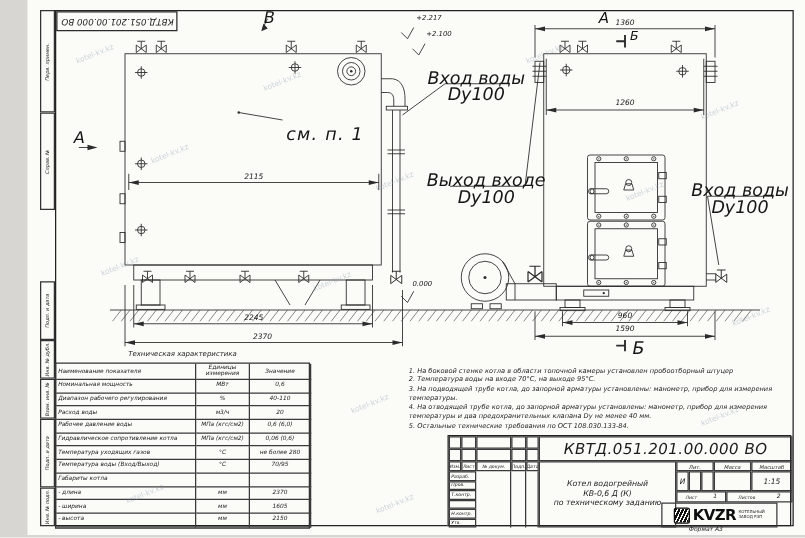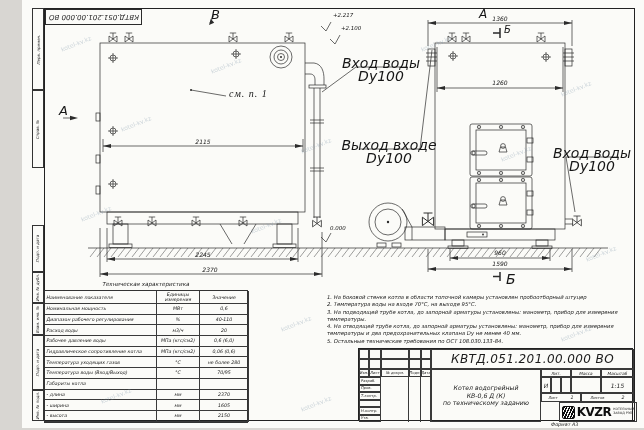--- a/index.html
+++ b/index.html
@@ -248,21 +248,21 @@
     <path d="M330,39l5,5l5,-9"></path>
     <path d="M321,237l5,5l5,-9"></path>
   </g>
 </svg>
 
 <div class="lbl" style="left:59px;top:103px;font-size:13px;">А</div>
 <div class="lbl" style="left:211px;top:7px;font-size:13px;">В</div>
 <div class="lbl" style="left:479px;top:7px;font-size:12px;">А</div>
 <div class="lbl" style="left:504px;top:24px;font-size:10px;">Б</div>
 <div class="lbl" style="left:506px;top:271px;font-size:14px;">Б</div>
-<div class="lbl" style="left:229px;top:88px;font-size:10px;letter-spacing:1px;font-family:Liberation Serif, serif;">см. п. 1</div>
+<div class="lbl" style="left:229px;top:100px;font-size:14px;letter-spacing:1px;">см. п. 1</div>
 
 <div class="lbl pipe c" style="left:381px;top:55px;">Вход воды</div>
 <div class="lbl pipe c" style="left:381px;top:68px;">Dy100</div>
 <div class="lbl pipe c" style="left:389px;top:137px;">Выход входе</div>
 <div class="lbl pipe c" style="left:389px;top:150px;">Dy100</div>
 <div class="lbl pipe c" style="left:592px;top:145px;">Вход воды</div>
 <div class="lbl pipe c" style="left:592px;top:158px;">Dy100</div>
 
 <div class="lbl elev" style="left:333px;top:12px;">+2.217</div>
 <div class="lbl elev" style="left:341px;top:25px;">+2.100</div>
@@ -367,21 +367,21 @@
   <div class="tb" style="left:212px;top:28px;width:30px;height:16px;"></div>
   <div class="tb" style="left:242px;top:28px;width:33px;height:16px;font-size:6px;">1:15</div>
   <div class="tb" style="left:182px;top:44px;width:40px;height:9px;justify-content:space-around;">
     <span>Лист</span>
     <span style="font-size:4.8px;">1</span>
   </div>
   <div class="tb" style="left:222px;top:44px;width:53px;height:9px;justify-content:space-around;">
     <span>Листов</span>
     <span style="font-size:4.8px;">2</span>
   </div>
-  <div class="tb" style="left:200px;top:53px;width:78px;height:20px;">
+  <div class="tb" style="left:170px;top:53px;width:93px;height:20px;">
     <div class="logo-mark"></div>
     <span class="logo-txt">KVZR</span>
     <span class="logo-sub">
       <span>КОТЕЛЬНЫЙ</span><br>
       <span>ЗАВОД РЭП</span>
     </span>
   </div>
 </div>
 
 <div class="fmt">Формат  А3</div>

